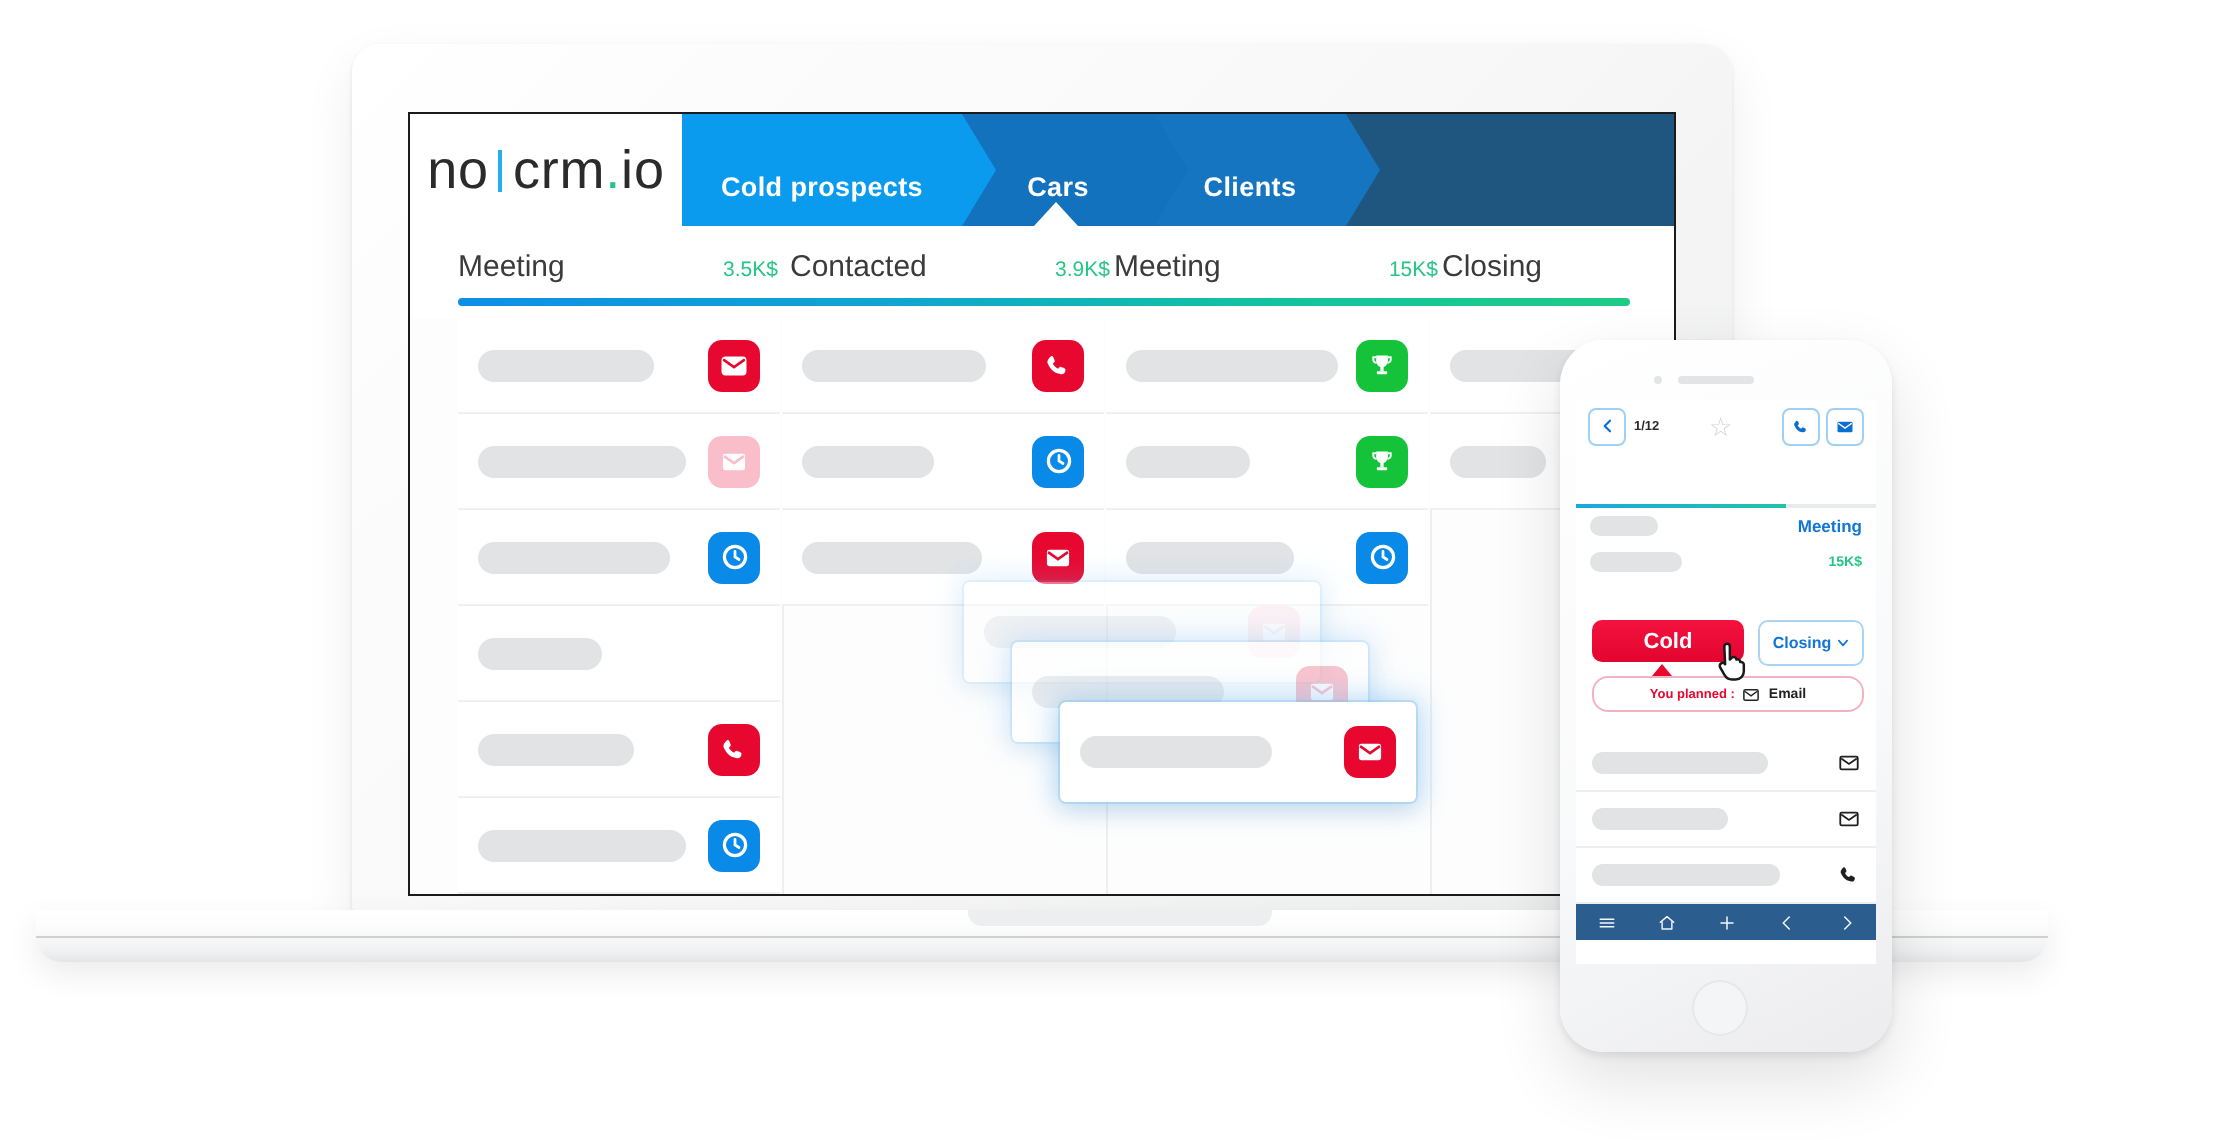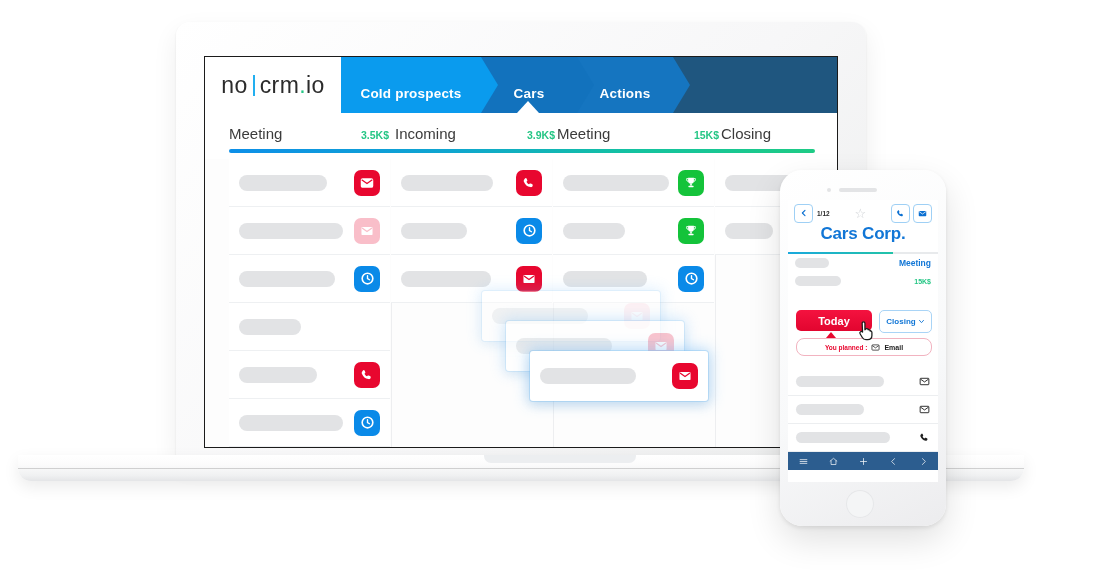--- a/index.html
+++ b/index.html
@@ -39,21 +39,21 @@
     background:#eceef0;border-radius:0 0 7px 7px;
   }
 
   
   .appbar{position:absolute;left:0;top:0;width:634px;height:56px;background:#1f567f;}
   .logo{
     position:absolute;left:0;top:0;width:136px;height:56px;background:#fff;
     display:flex;align-items:center;justify-content:center;
   }
   .logo-text{
-    font-size:23px;letter-spacing:.4px;color:#2b2b2b;font-weight:400;
+    font-size:27px;letter-spacing:.4px;color:#2b2b2b;font-weight:400;
     display:flex;align-items:center;
   }
   .logo-bar{display:inline-block;width:2px;height:21px;background:#22aff0;margin:0 5px;}
   .logo-dot{color:#25c685;}
 
   .tabs{position:absolute;left:136px;top:0;height:56px;}
   .tab{
     position:absolute;top:0;height:72px;display:flex;align-items:center;
     color:#fff;font-size:13.5px;font-weight:700;letter-spacing:.2px;
   }
@@ -71,21 +71,21 @@
   .tab-caret{
     position:absolute;left:176px;top:44px;width:0;height:0;z-index:5;
     border-left:11px solid transparent;border-right:11px solid transparent;
     border-bottom:12px solid #fff;
   }
 
   
   .pipeline{position:absolute;left:0;top:56px;width:634px;height:46px;background:#fff;}
   .col-head{position:absolute;top:12px;display:flex;align-items:baseline;}
   .col-name{font-size:15px;color:#3b3b3b;font-weight:400;}
-  .col-amt{font-size:10.5px;color:#25c685;font-weight:700;margin-left:auto;}
+  .col-amt{font-size:10.5px;color:#25c685;font-weight:400;margin-left:auto;}
   .ch-0{left:24px;width:160px;}
   .ch-1{left:190px;width:160px;}
   .ch-2{left:352px;width:162px;}
   .ch-3{left:516px;width:110px;}
   .progress-bar{
     position:absolute;left:24px;top:92px;width:586px;height:4px;border-radius:2px;
     background:linear-gradient(90deg,#0d8fe8 0%,#0fa6cf 38%,#14c39f 70%,#1ecb85 100%);
   }
 
   
@@ -226,33 +226,33 @@
         <div class="tab-arrow arrow-2"></div>
         <div class="tab-arrow arrow-3"></div>
 
         <div class="tab tab-1">
           <span>Cold prospects</span>
         </div>
         <div class="tab tab-2">
           <span>Cars</span>
         </div>
         <div class="tab tab-3">
-          <span>Actions</span>
+          <span>Clients</span>
         </div>
         <div class="tab-caret"></div>
       </div>
     </div>
 
     <div class="pipeline">
       <div class="col-head ch-0">
         <div class="col-name">Meeting</div>
         <div class="col-amt">3.5K$</div>
       </div>
       <div class="col-head ch-1">
-        <div class="col-name">Incoming</div>
+        <div class="col-name">Contacted</div>
         <div class="col-amt">3.9K$</div>
       </div>
       <div class="col-head ch-2">
         <div class="col-name">Meeting</div>
         <div class="col-amt">15K$</div>
       </div>
       <div class="col-head ch-3">
         <div class="col-name">Closing</div>
         <div class="col-amt"></div>
       </div>
@@ -435,34 +435,33 @@
             </svg>
         </div>
         <div class="ph-btn">
           <svg width="9" height="9" viewBox="0 0 24 24">
               <rect x="2" y="5" width="20" height="14" rx="2" fill="#0a6fd1"></rect>
               <path d="M3 7l9 6.4L21 7" stroke="#fff" stroke-width="2" fill="none"></path>
             </svg>
         </div>
       </div>
 
-      <div class="ph-title">Cars Corp.</div>
       <div class="ph-progress"></div>
 
       <div class="ph-row" style="top:58px">
         <div class="bar" style="width:34px;height:10px"></div>
         <div class="ph-stage">Meeting</div>
       </div>
       <div class="ph-row" style="top:76px">
         <div class="bar" style="width:46px;height:10px"></div>
         <div class="ph-amt">15K$</div>
       </div>
 
       <div class="ph-today">
-        <span>Today</span>
+        <span>Cold</span>
       </div>
       <div class="ph-actions">
         <span>Closing</span>
         <svg width="7" height="7" viewBox="0 0 24 24">
             <path d="M5 8l7 8 7-8" stroke="#1176d6" stroke-width="3" fill="none" stroke-linecap="round" stroke-linejoin="round"></path>
           </svg>
       </div>
       <div class="ph-planned-caret"></div>
       <div class="ph-planned">
         <span class="lbl">You planned :</span>

